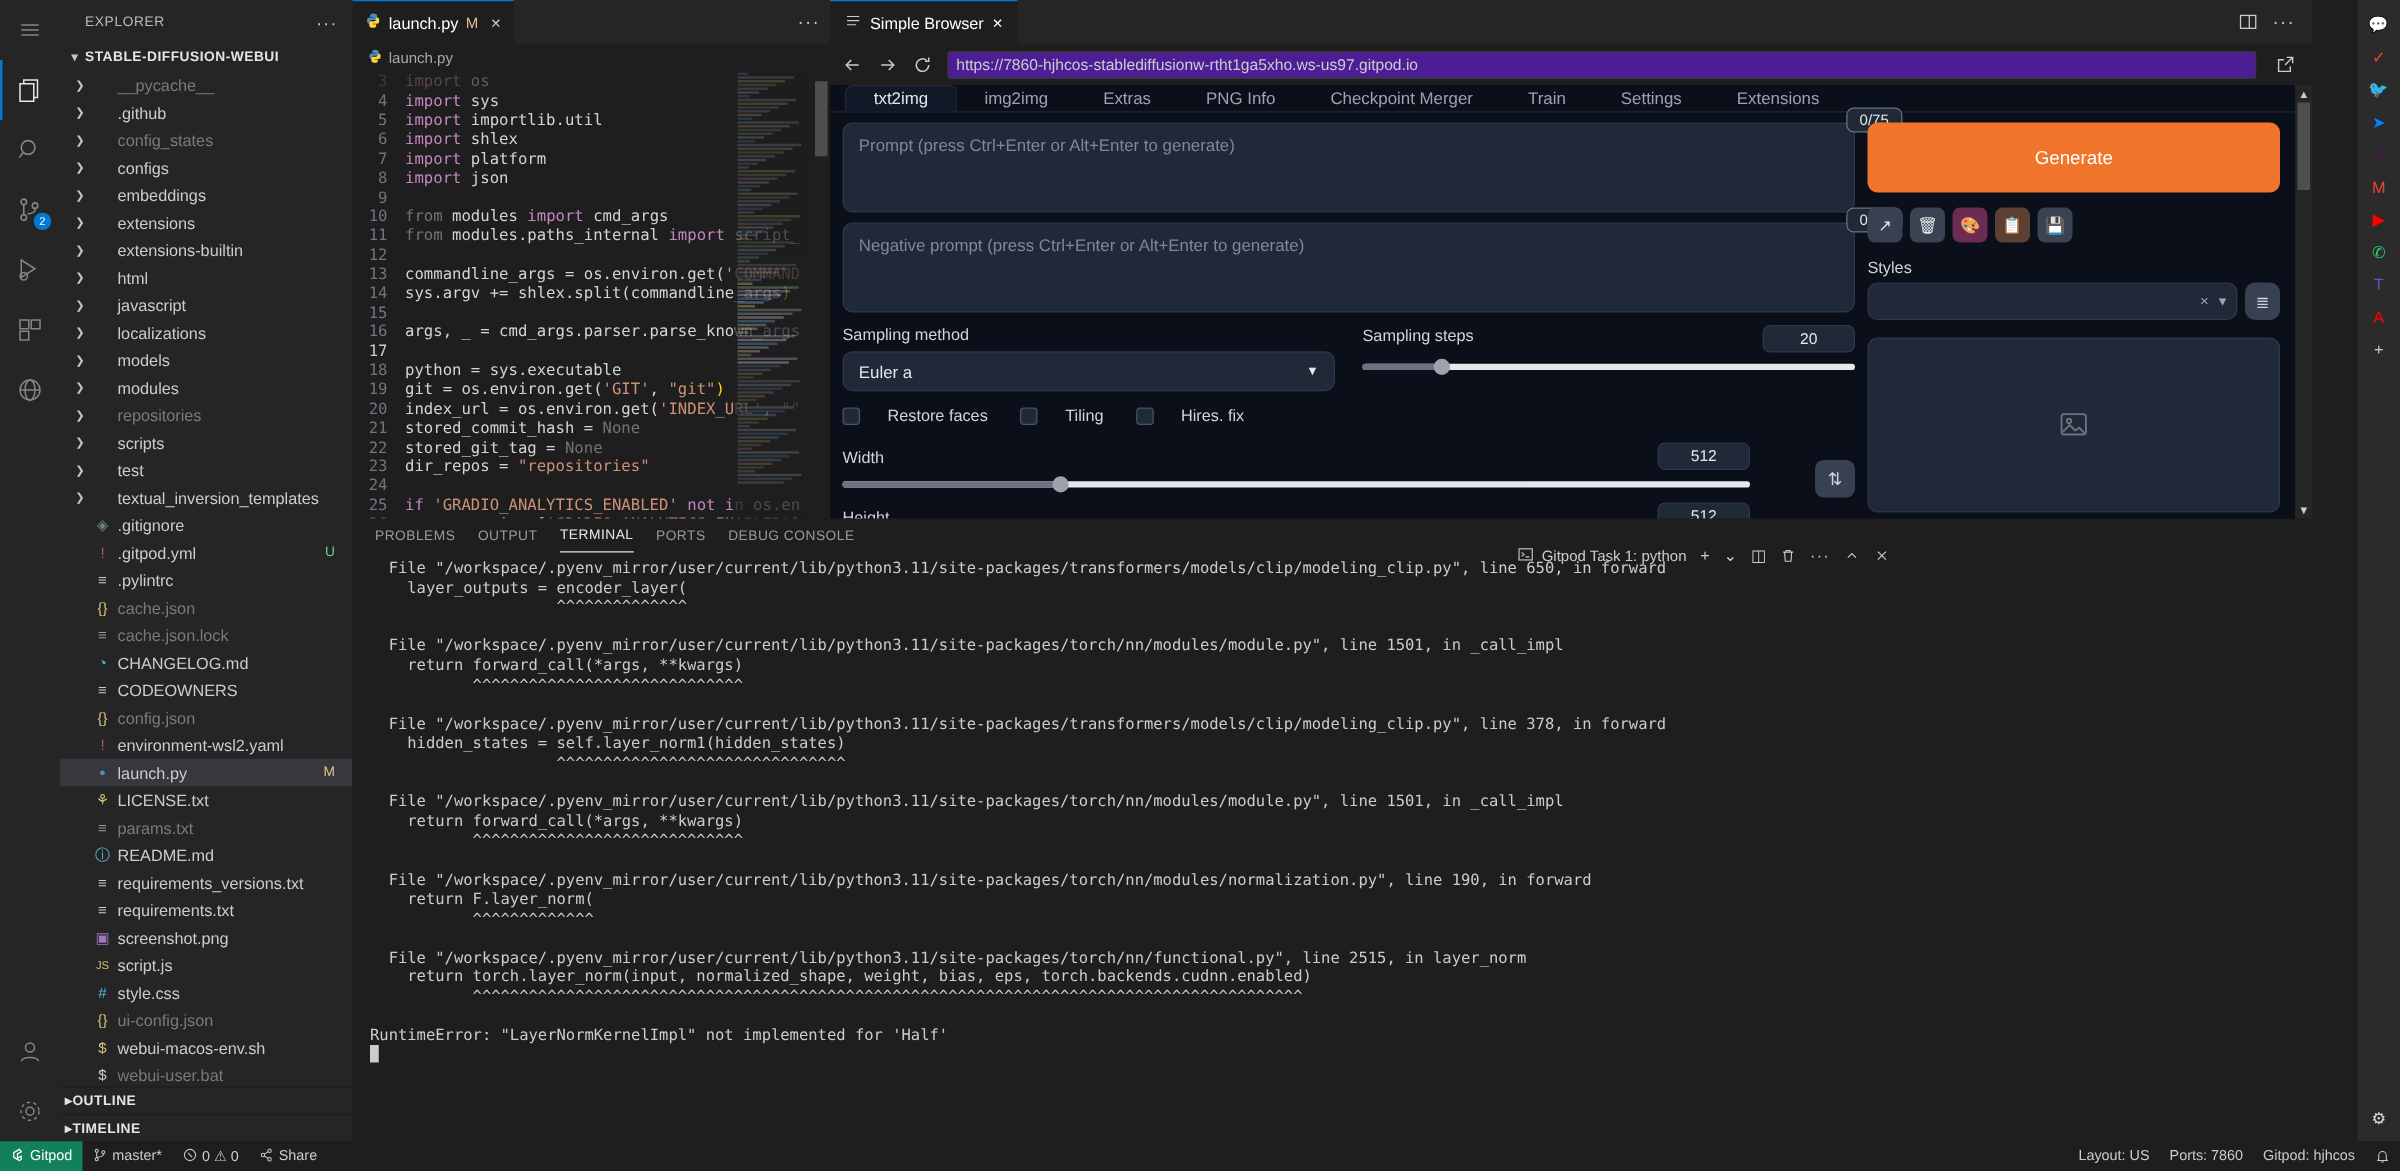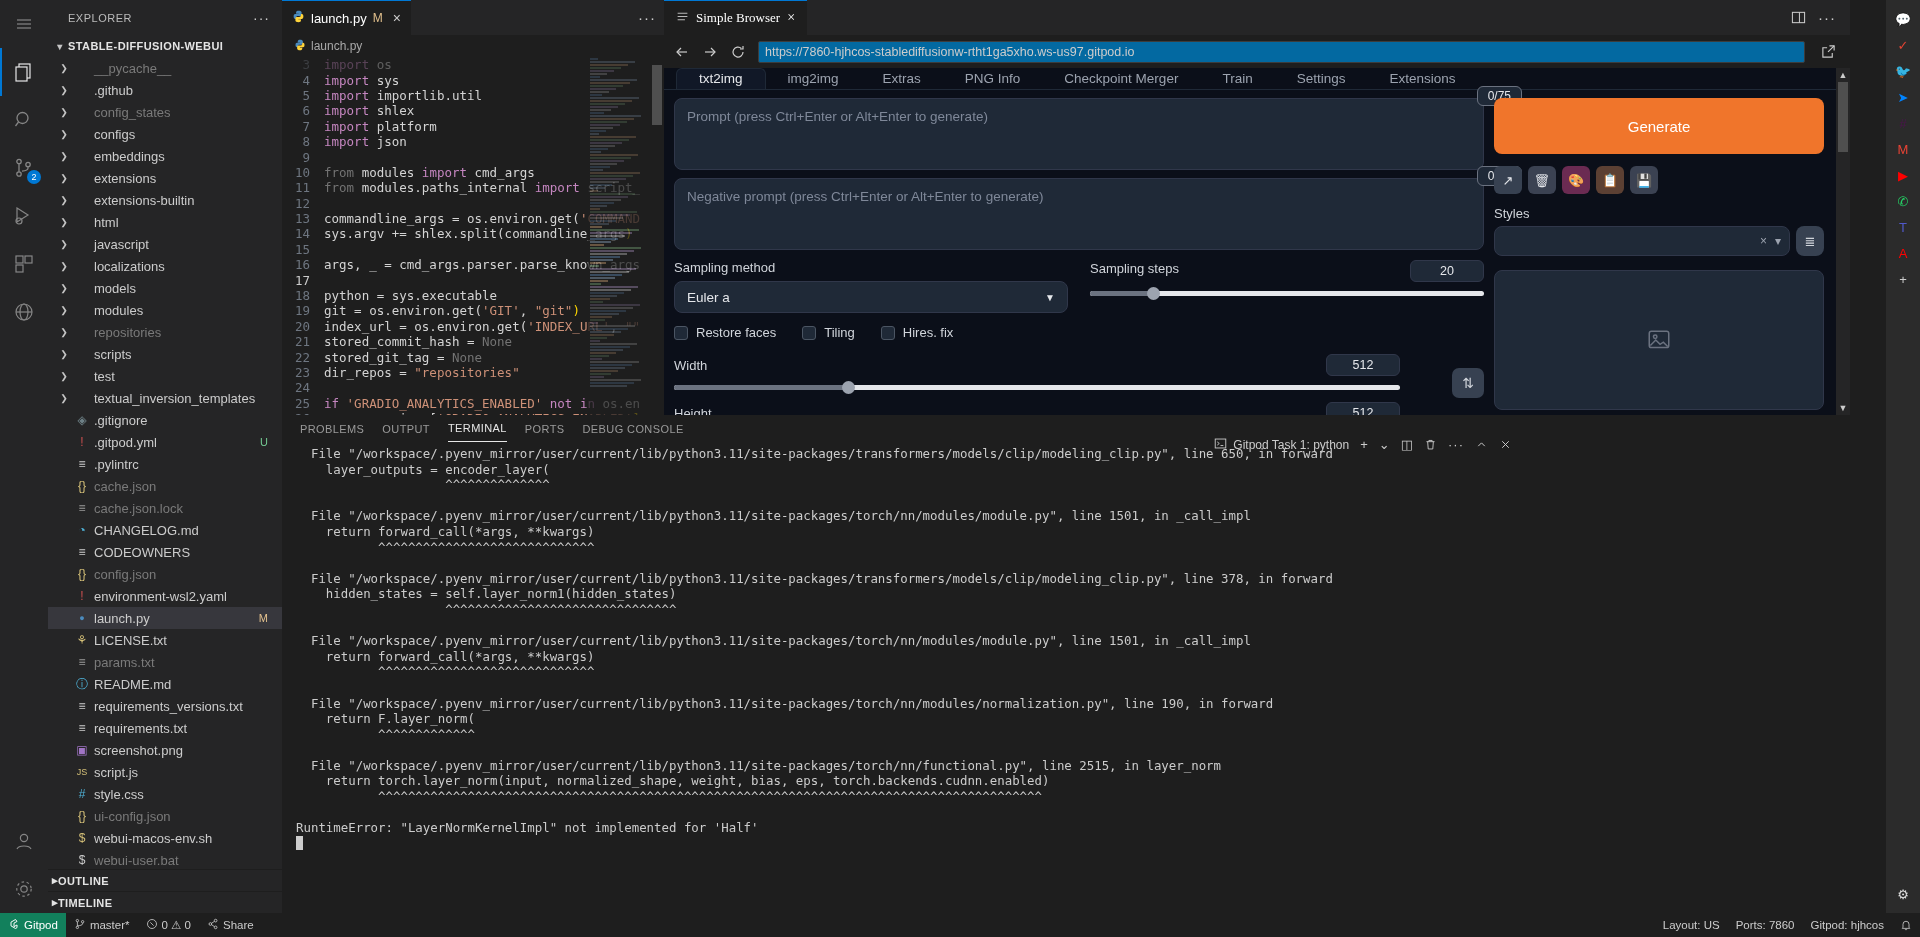--- a/index.html
+++ b/index.html
@@ -59,27 +59,27 @@
   .st { color:#ce9178; } .pl { color:#d4d4d4; } .br { color:#ffd700; }
   #minimap { position:absolute; right:20px; top:0; width:56px; height:358px; background:#1e1e1e; opacity:.75; }
   .mmline { height:2px; margin:1px 0 0 2px; }
   #edscroll { position:absolute; right:0; top:0; width:14px; height:358px; background:#1e1e1e; }
   #edscroll .thumb { position:absolute; top:8px; left:2px; width:10px; height:60px; background:#4f4f4f; }
 
   
   #browser { position:absolute; left:664px; top:0; width:1186px; height:415px; background:#252526; }
   #brtabbar { height:35px; background:#252526; display:flex; align-items:stretch; position:relative; }
   .brtab { display:flex; align-items:center; gap:7px; padding:0 12px; background:#1e1e1e;
-      font-size:13px; color:#ffffff; border-top:1px solid #0078d4; cursor:pointer;font-family:Liberation Serif, serif; }
+      font-size:13px; color:#ffffff; border-top:1px solid #0078d4; cursor:pointer; }
   #brtools { position:absolute; right:6px; top:0; height:35px; display:flex; align-items:center; gap:12px;
       padding-right:8px; color:#cccccc; }
   #brtools .ti { cursor:pointer; display:flex; align-items:center; }
   #urlbar { height:33px; background:#1e1e1e; display:flex; align-items:center; gap:12px; padding:0 10px; }
   #urlbar .nav { color:#cccccc; cursor:pointer; display:flex; align-items:center; }
-  #urlinput { flex:1; height:22px; background:#0369a1; border:1px solid #3c3c3c; border-radius:2px;
+  #urlinput { flex:1; height:22px; background:#4c1d95; border:1px solid #3c3c3c; border-radius:2px;
       display:flex; align-items:center; padding:0 6px; font-size:12.5px; color:#cccccc; }
   #openext { color:#cccccc; cursor:pointer; display:flex; align-items:center; padding:0 4px; }
 
   
   #sdui { position:absolute; left:0; top:68px; width:1186px; height:347px; background:#0b0f19;
       overflow:hidden; font-size:13px; color:#d1d5db; }
   #sdtabs { display:flex; gap:0; padding-left:12px; height:22px; align-items:flex-end;
       border-bottom:1px solid #1f2937; }
   .sdtab { padding:0 22px; font-size:13.5px; color:#9ca3af; cursor:pointer; line-height:20px; }
   .sdtab.sel { color:#e5e7eb; background:#111827; border:1px solid #1f2937; border-bottom:none;
@@ -110,21 +110,21 @@
   .ctllabel { font-size:13px; color:#d1d5db; margin-bottom:6px; }
   .dropdown { height:32px; background:#1f2937; border:1px solid #30374a; border-radius:8px;
       display:flex; align-items:center; justify-content:space-between; padding:0 12px;
       font-size:13.5px; color:#e5e7eb; cursor:pointer; }
   .numbox { background:#1f2937; border:1px solid #30374a; border-radius:6px; width:74px; height:22px;
       display:flex; align-items:center; justify-content:center; font-size:12.5px; color:#e5e7eb; }
   .slider { height:5px; background:#e5e7eb; border-radius:3px; position:relative; margin-top:9px; }
   .slider .fill { position:absolute; left:0; top:0; height:5px; background:#6b7280; border-radius:3px; }
   .slider .knob { position:absolute; top:-4px; width:13px; height:13px; border-radius:50%; background:#9ca3af; }
   .checks { display:flex; gap:26px; margin-top:12px; align-items:center; }
-  .chk { display:flex; align-items:center; gap:8px; font-size:13px; cursor:pointer; }
+  .chk { display:flex; align-items:center; gap:22px; font-size:13px; cursor:pointer; }
   .chkbox { width:14px; height:14px; border:1px solid #4b5563; border-radius:3px; background:#1f2937; }
   .dimrow { display:flex; align-items:center; gap:10px; margin-top:8px; }
   .dimrow .lab { width:58px; font-size:13px; }
   #swapbtn { width:32px; height:30px; background:#374151; border-radius:7px; display:flex;
       align-items:center; justify-content:center; font-size:14px; cursor:pointer; margin-left:6px; }
   #previewpane { flex:1; border:1px solid #30374a; border-radius:8px; background:#1f2937;
       display:flex; align-items:center; justify-content:center; color:#6b7280; }
   #brscroll { position:absolute; right:0; top:68px; width:14px; height:347px; background:#252526; }
   #brscroll .thumb { position:absolute; top:0; left:2px; width:10px; height:70px; background:#4f4f4f; }
   #brup, #brdn { position:absolute; right:1px; width:12px; text-align:center; font-size:9px; color:#cccccc; }

